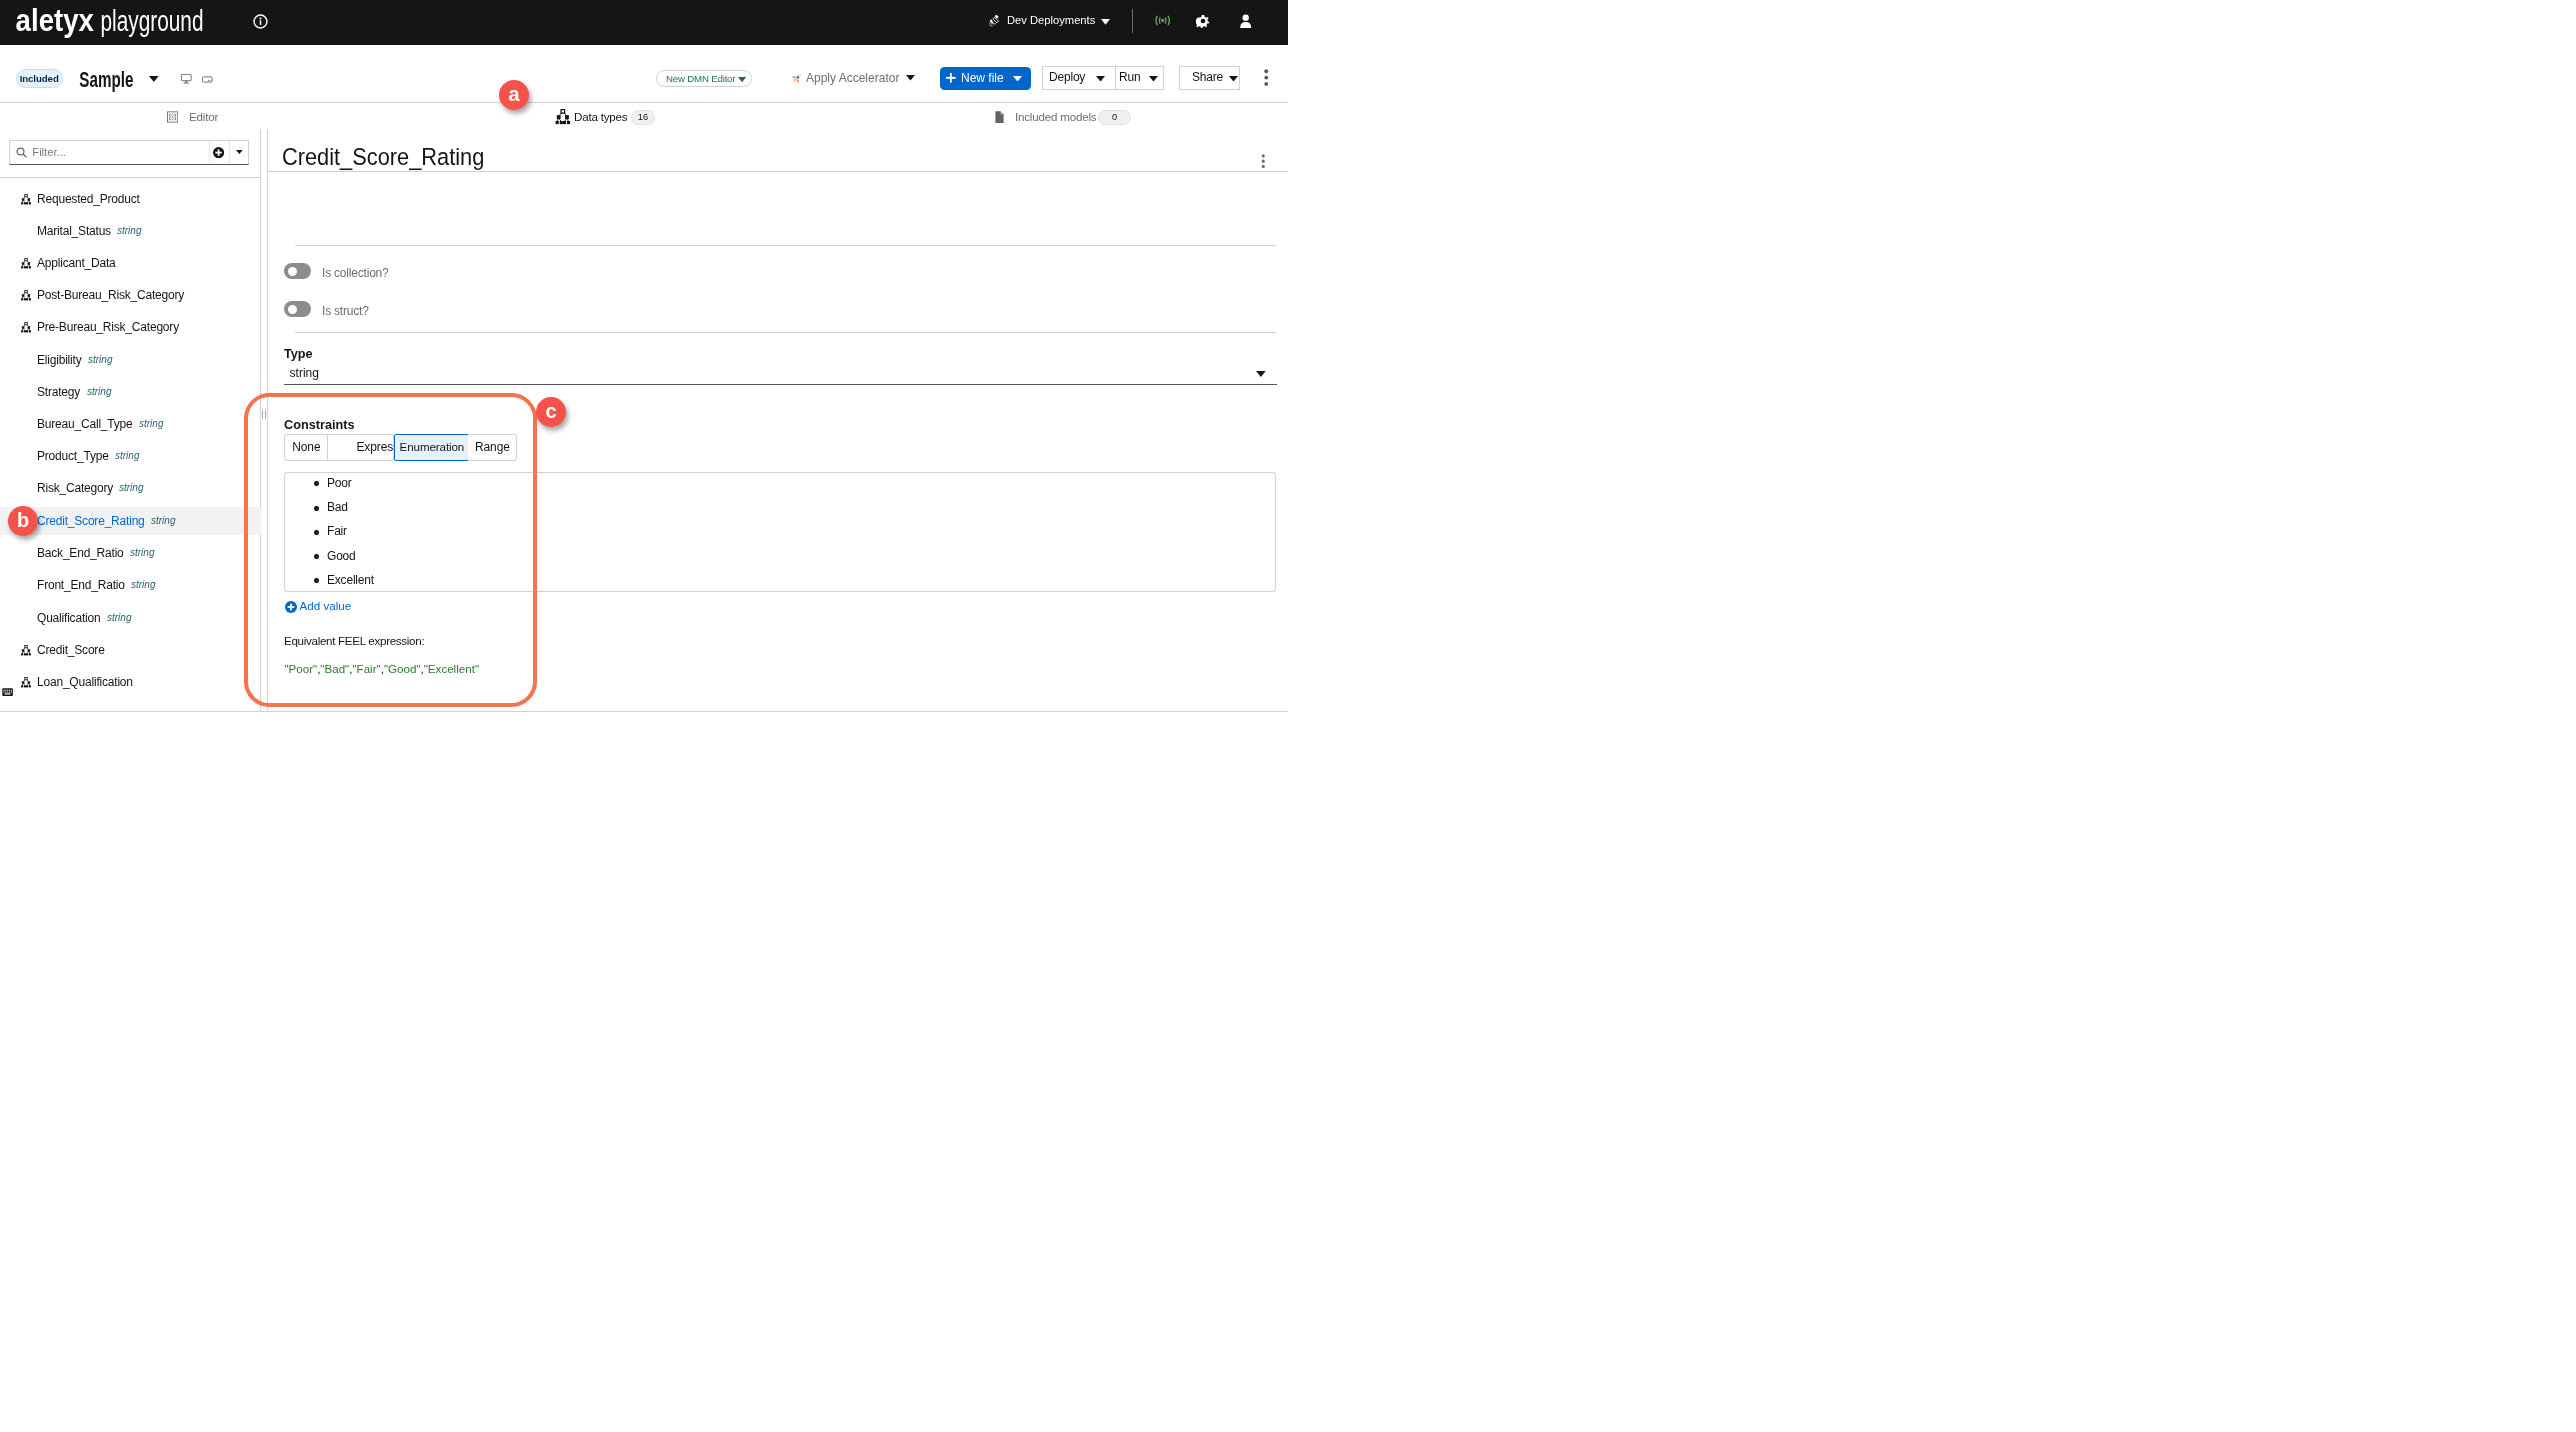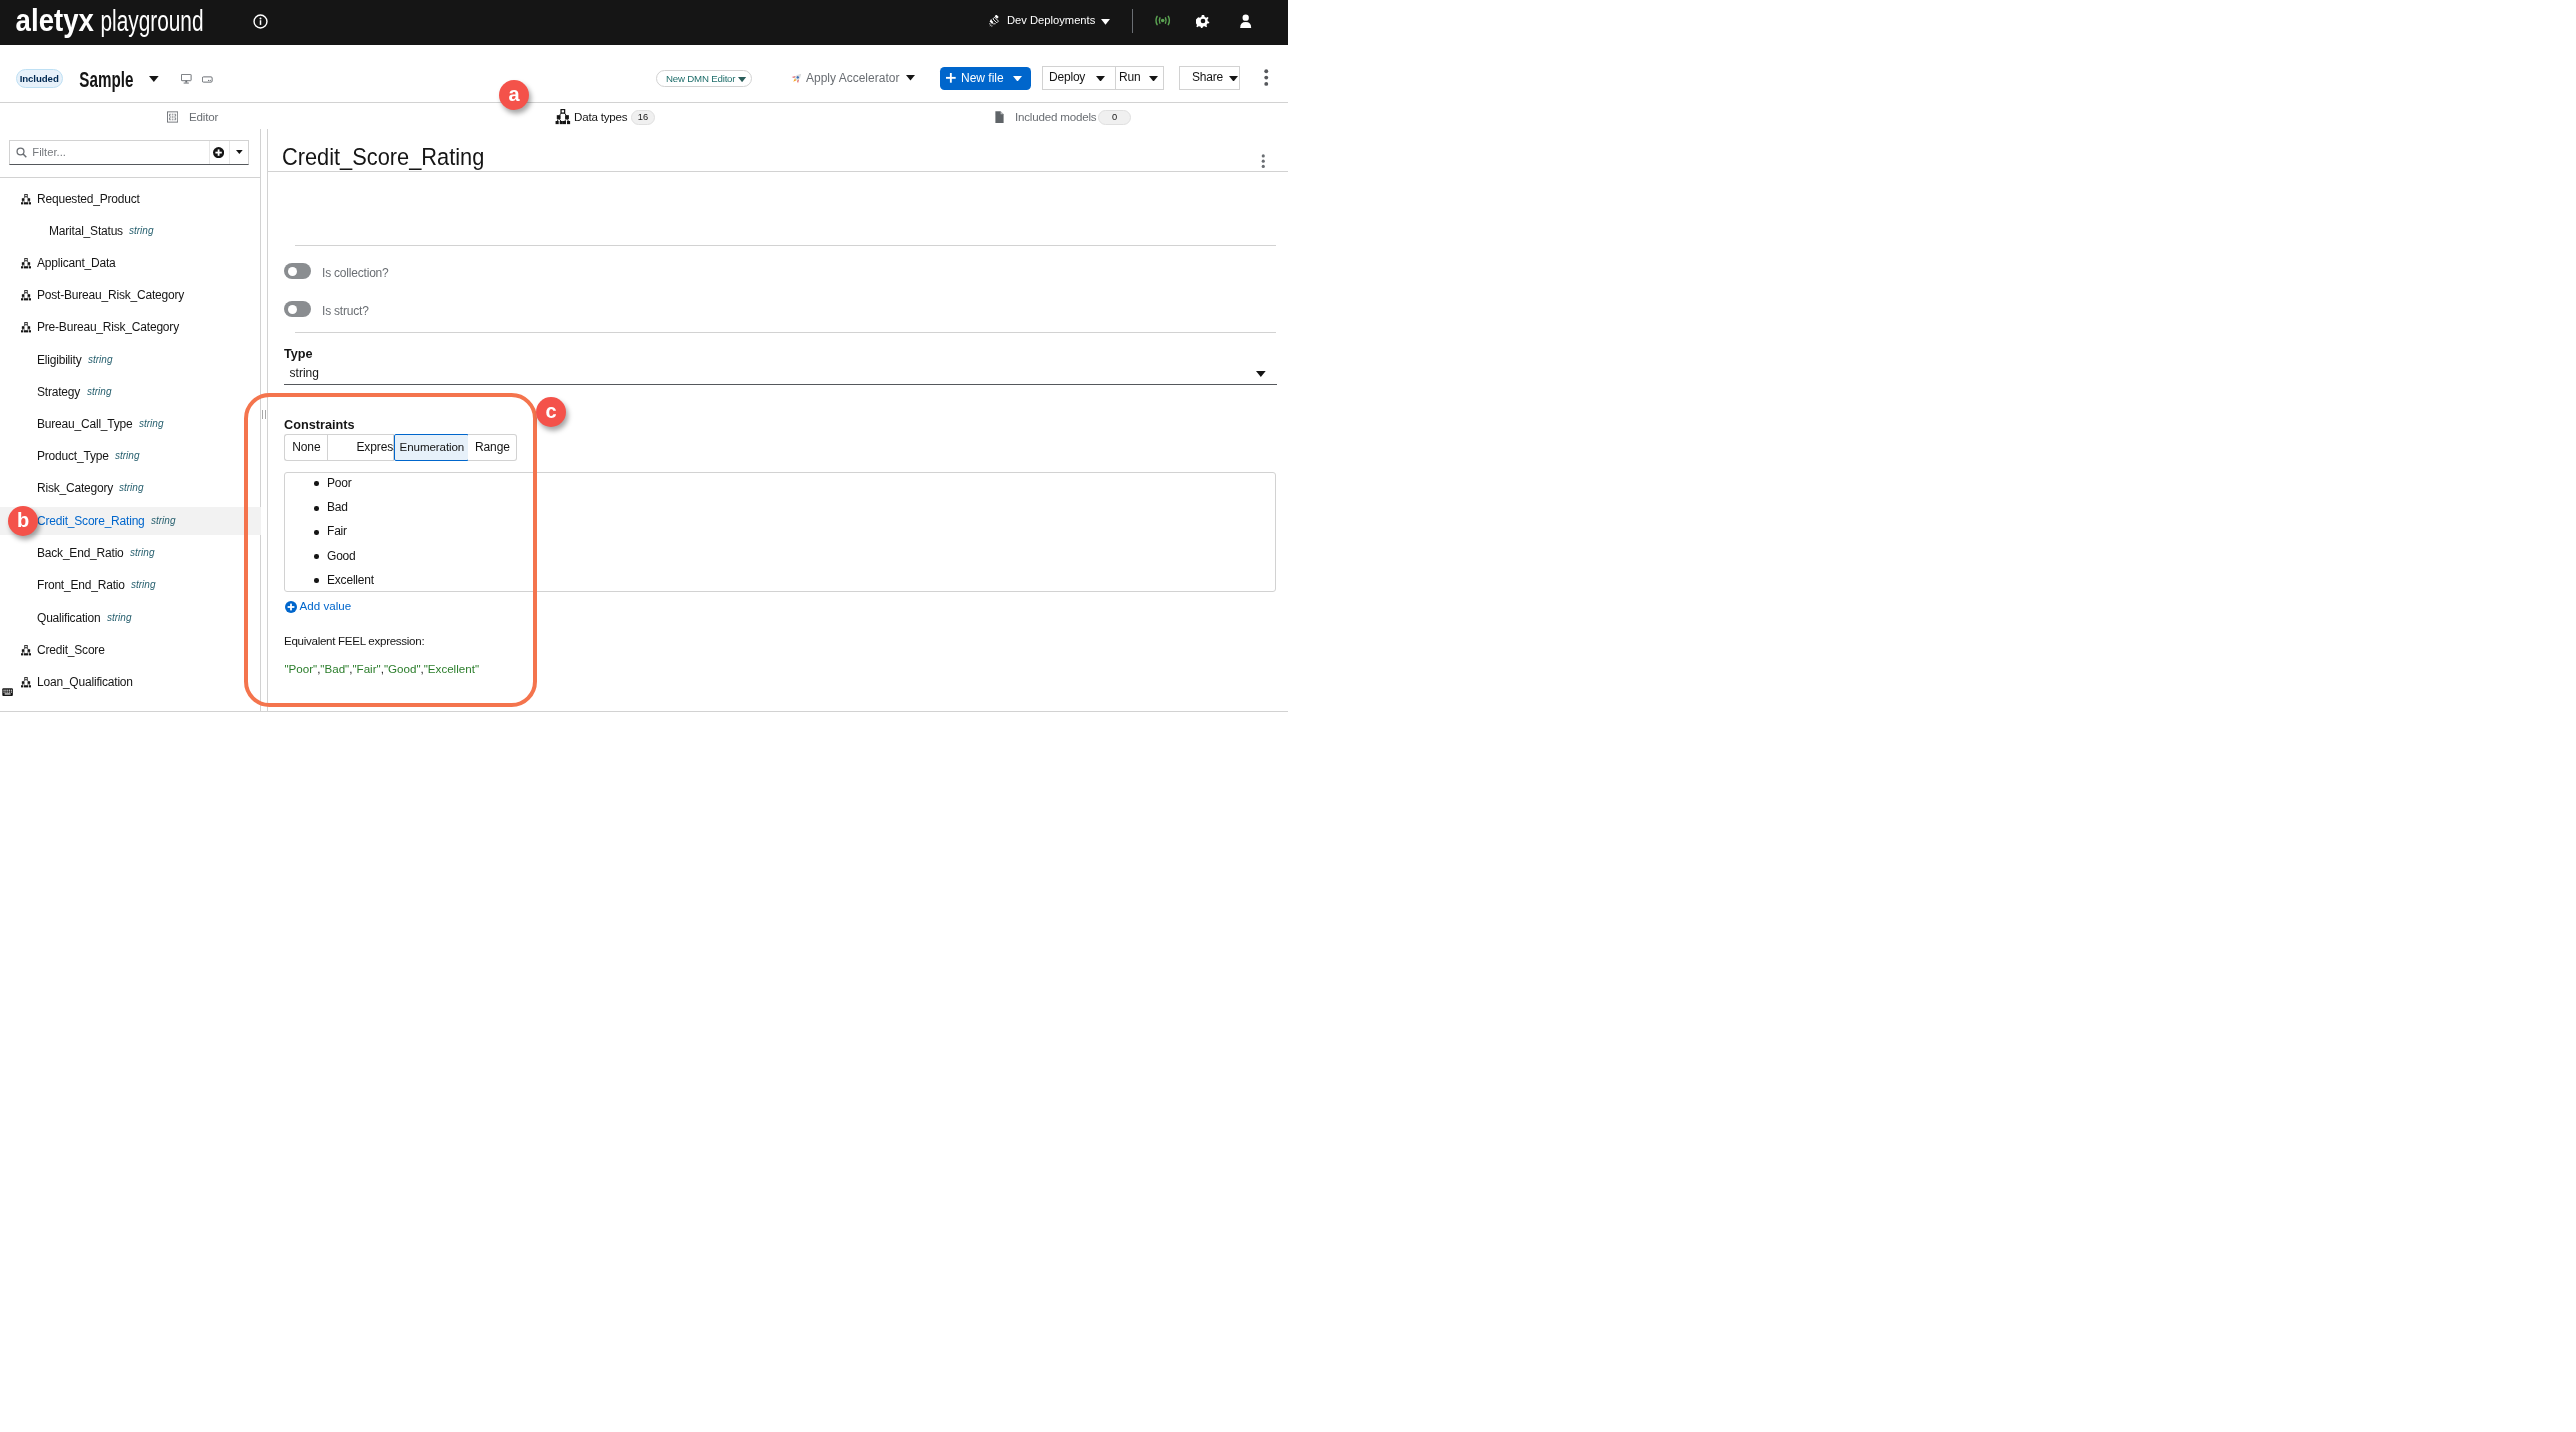--- a/index.html
+++ b/index.html
@@ -278,21 +278,21 @@
                 <rect x="17" y="11" width="6.8" height="6.8"></rect>
                 <rect x="0" y="21.4" width="5.6" height="5.6"></rect>
                 <rect x="7.4" y="21.4" width="5.6" height="5.6"></rect>
                 <rect x="13" y="21.4" width="5.6" height="5.6"></rect>
                 <rect x="20.4" y="21.4" width="5.6" height="5.6"></rect>
                 <path d="M11 6.5 L6.5 11.8 M15 6.5 L19.5 11.8 M4.6 17.8 L3.4 21.6 M6.6 17.8 L9.6 21.6 M19.4 17.8 L16.4 21.6 M21.4 17.8 L22.6 21.6" stroke="#151515" stroke-width="1.7" fill="none"></path>
               </g>
             </svg>
             <span class="nm">Requested_Product</span>
           </div>
-          <div class="trow" style="top:88px;margin-left:12px;">
+          <div class="trow" style="top:88px;">
             <span class="nm">Marital_Status</span>
             <span class="st" style="left: 117px;">string</span>
           </div>
           <div class="trow" style="top:120px;">
             <svg width="10" height="10.8" viewBox="0 0 26 28">
               <g fill="#151515">
                 <rect x="9.8" y="1" width="6.4" height="6.4" fill="none" stroke="#151515" stroke-width="2.2"></rect>
                 <rect x="2.2" y="11" width="6.8" height="6.8"></rect>
                 <rect x="17" y="11" width="6.8" height="6.8"></rect>
                 <rect x="0" y="21.4" width="5.6" height="5.6"></rect>

